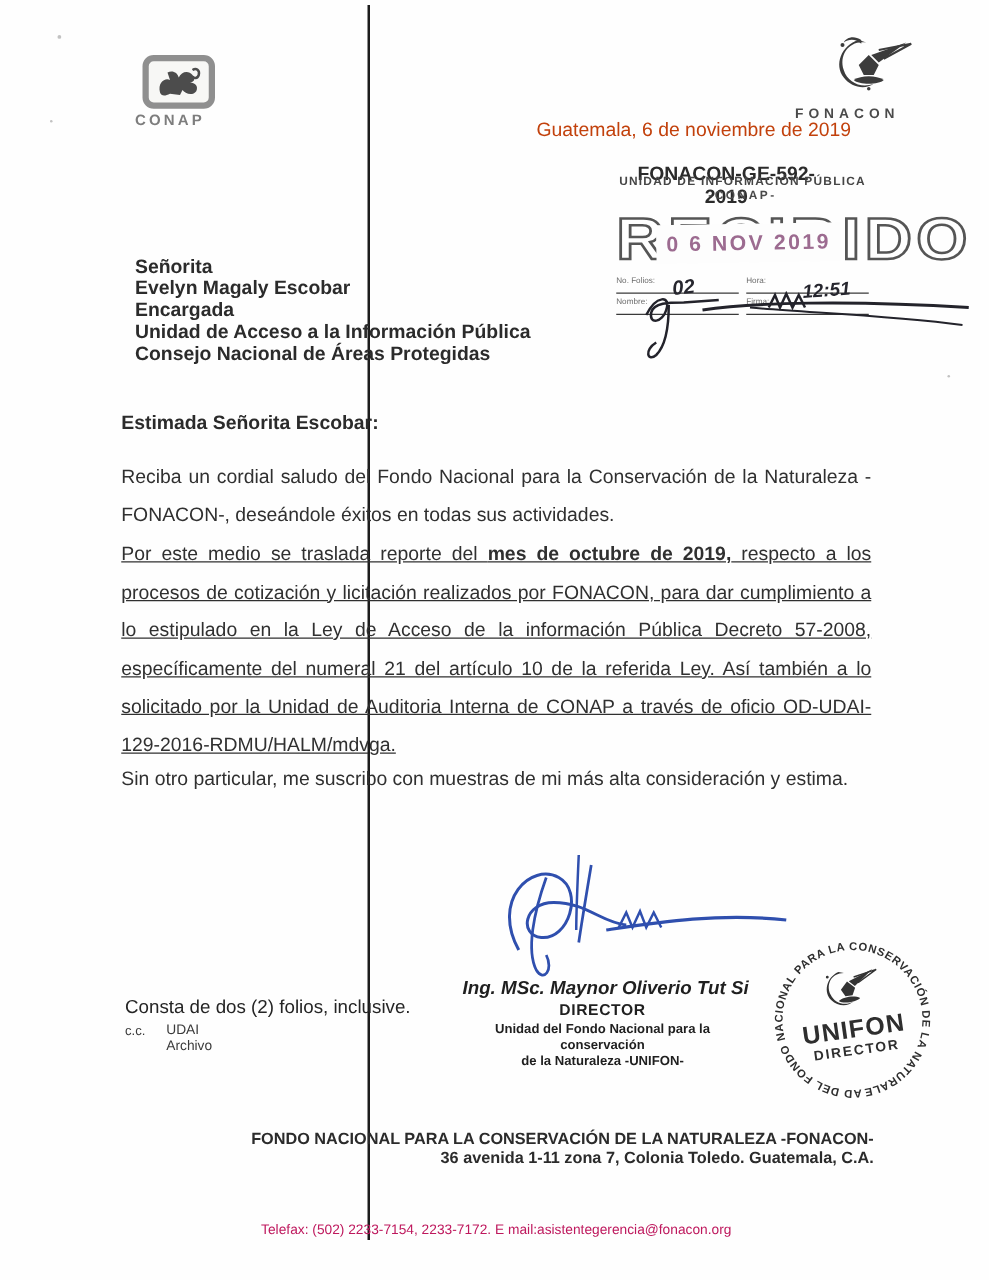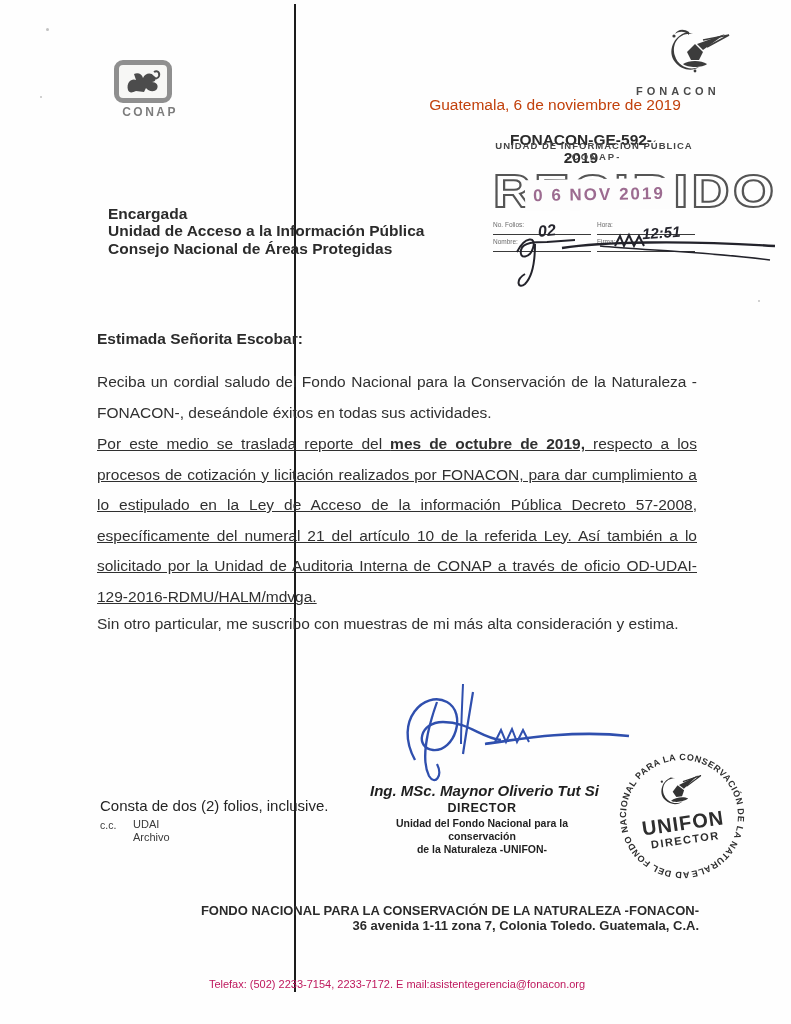--- a/index.html
+++ b/index.html
@@ -8,21 +8,21 @@
   .page {
     position: relative; width: 791px; height: 1024px;
     background: #fefefe; overflow: hidden; color: #2e2e2e;
   }
   .abs { position: absolute; }
 
   
   .scan-line { left: 294px; top: 4px; width: 2px; height: 988px; background: #1c1c1c; }
 
   
-  .conap-logo { left: 108px; top: 60px; width: 70px; text-align: right; }
+  .conap-logo { left: 108px; top: 44px; width: 70px; text-align: left; }
   .conap-box {
     width: 58px; height: 43px; margin: 0 auto;
     border: 5px solid #8f8f8f; border-radius: 9px;
     display: flex; align-items: center; justify-content: center; background: #f7f7f5;
   }
   .conap-label { margin-top: 2px; font-size: 12px; font-weight: bold; letter-spacing: 2.5px; color: #7d7d7d; }
 
   
   .fonacon-logo { left: 636px; top: 26px; width: 120px; text-align: left; }
   .fonacon-label { margin-top: 1px; font-size: 11px; font-weight: bold; letter-spacing: 4px; color: #4a4a4a; }
@@ -145,20 +145,22 @@
     <path d="M12 24 C20 8 32 8 28 20 C25 30 14 32 16 22 C18 14 30 14 42 14 L70 12" fill="none" stroke="#23232b" stroke-width="2"></path>
     <path d="M30 16 C30 32 28 48 20 56 C13 62 10 52 20 46" fill="none" stroke="#23232b" stroke-width="2"></path>
   </svg>
   <svg class="abs" style="left:560px;top:232px;" width="220" height="40" viewBox="0 0 220 40">
     <path d="M2 16 C40 10 120 8 215 14" fill="none" stroke="#23232b" stroke-width="2.4"></path>
     <path d="M55 14 l5 -10 l4 10 l5 -11 l5 11 l5 -10 l5 10" fill="none" stroke="#23232b" stroke-width="2"></path>
     <path d="M40 14 C80 18 150 20 210 28" fill="none" stroke="#23232b" stroke-width="1.6"></path>
   </svg>
 
   <div class="abs recipient">
+    <div>Señorita</div>
+    <div>Evelyn Magaly Escobar</div>
     <div>Encargada</div>
     <div>Unidad de Acceso a la Información Pública</div>
     <div>Consejo Nacional de Áreas Protegidas</div>
   </div>
 
   <div class="abs salutation">Estimada Señorita Escobar:</div>
   <p class="abs para p1">Reciba un cordial saludo del Fondo Nacional para la Conservación de la Naturaleza -FONACON-, deseándole éxitos en todas sus actividades.</p>
   <p class="abs para p2"><span>Por este medio se traslada reporte del </span><b>mes de octubre de 2019,</b><span> respecto a los procesos de cotización y licitación realizados por FONACON, para dar cumplimiento a lo estipulado en la Ley de Acceso de la información Pública Decreto 57-2008, específicamente del numeral 21 del artículo 10 de la referida Ley. Así también a lo solicitado por la Unidad de Auditoria Interna de CONAP a través de oficio OD-UDAI-129-2016-RDMU/HALM/mdvga.</span></p>
   <p class="abs para p3">Sin otro particular, me suscribo con muestras de mi más alta consideración y estima.</p>
 

